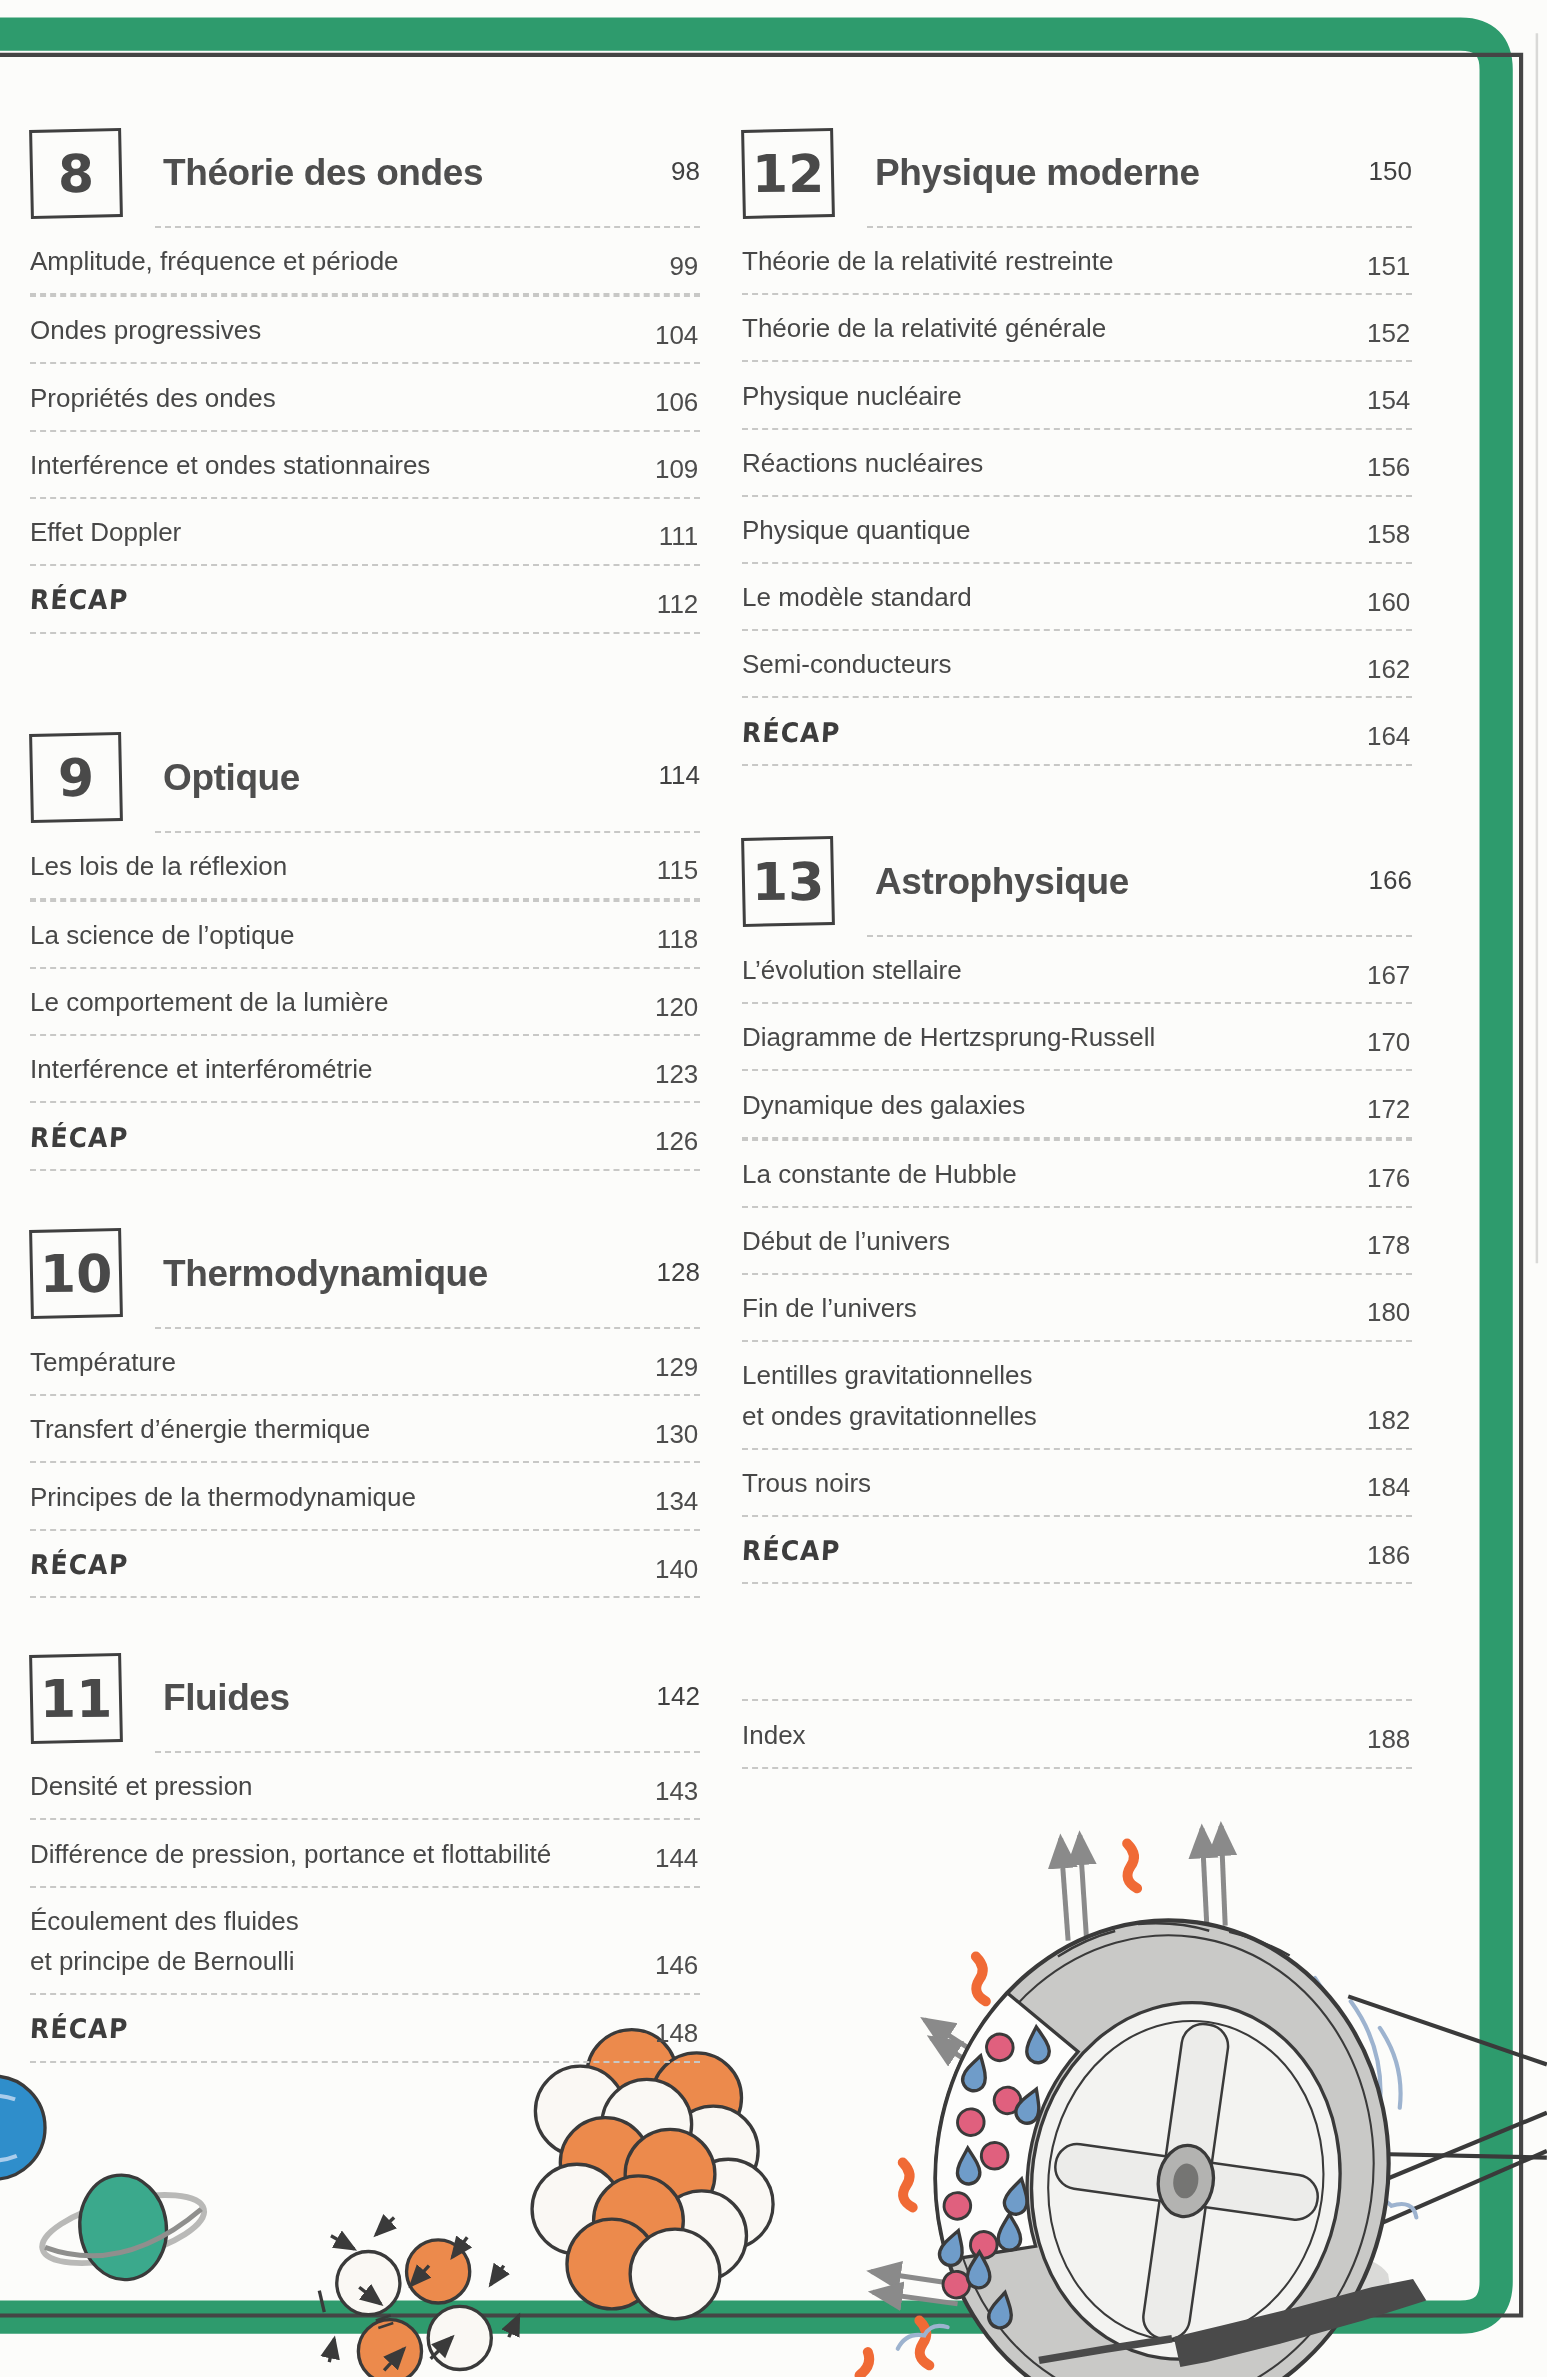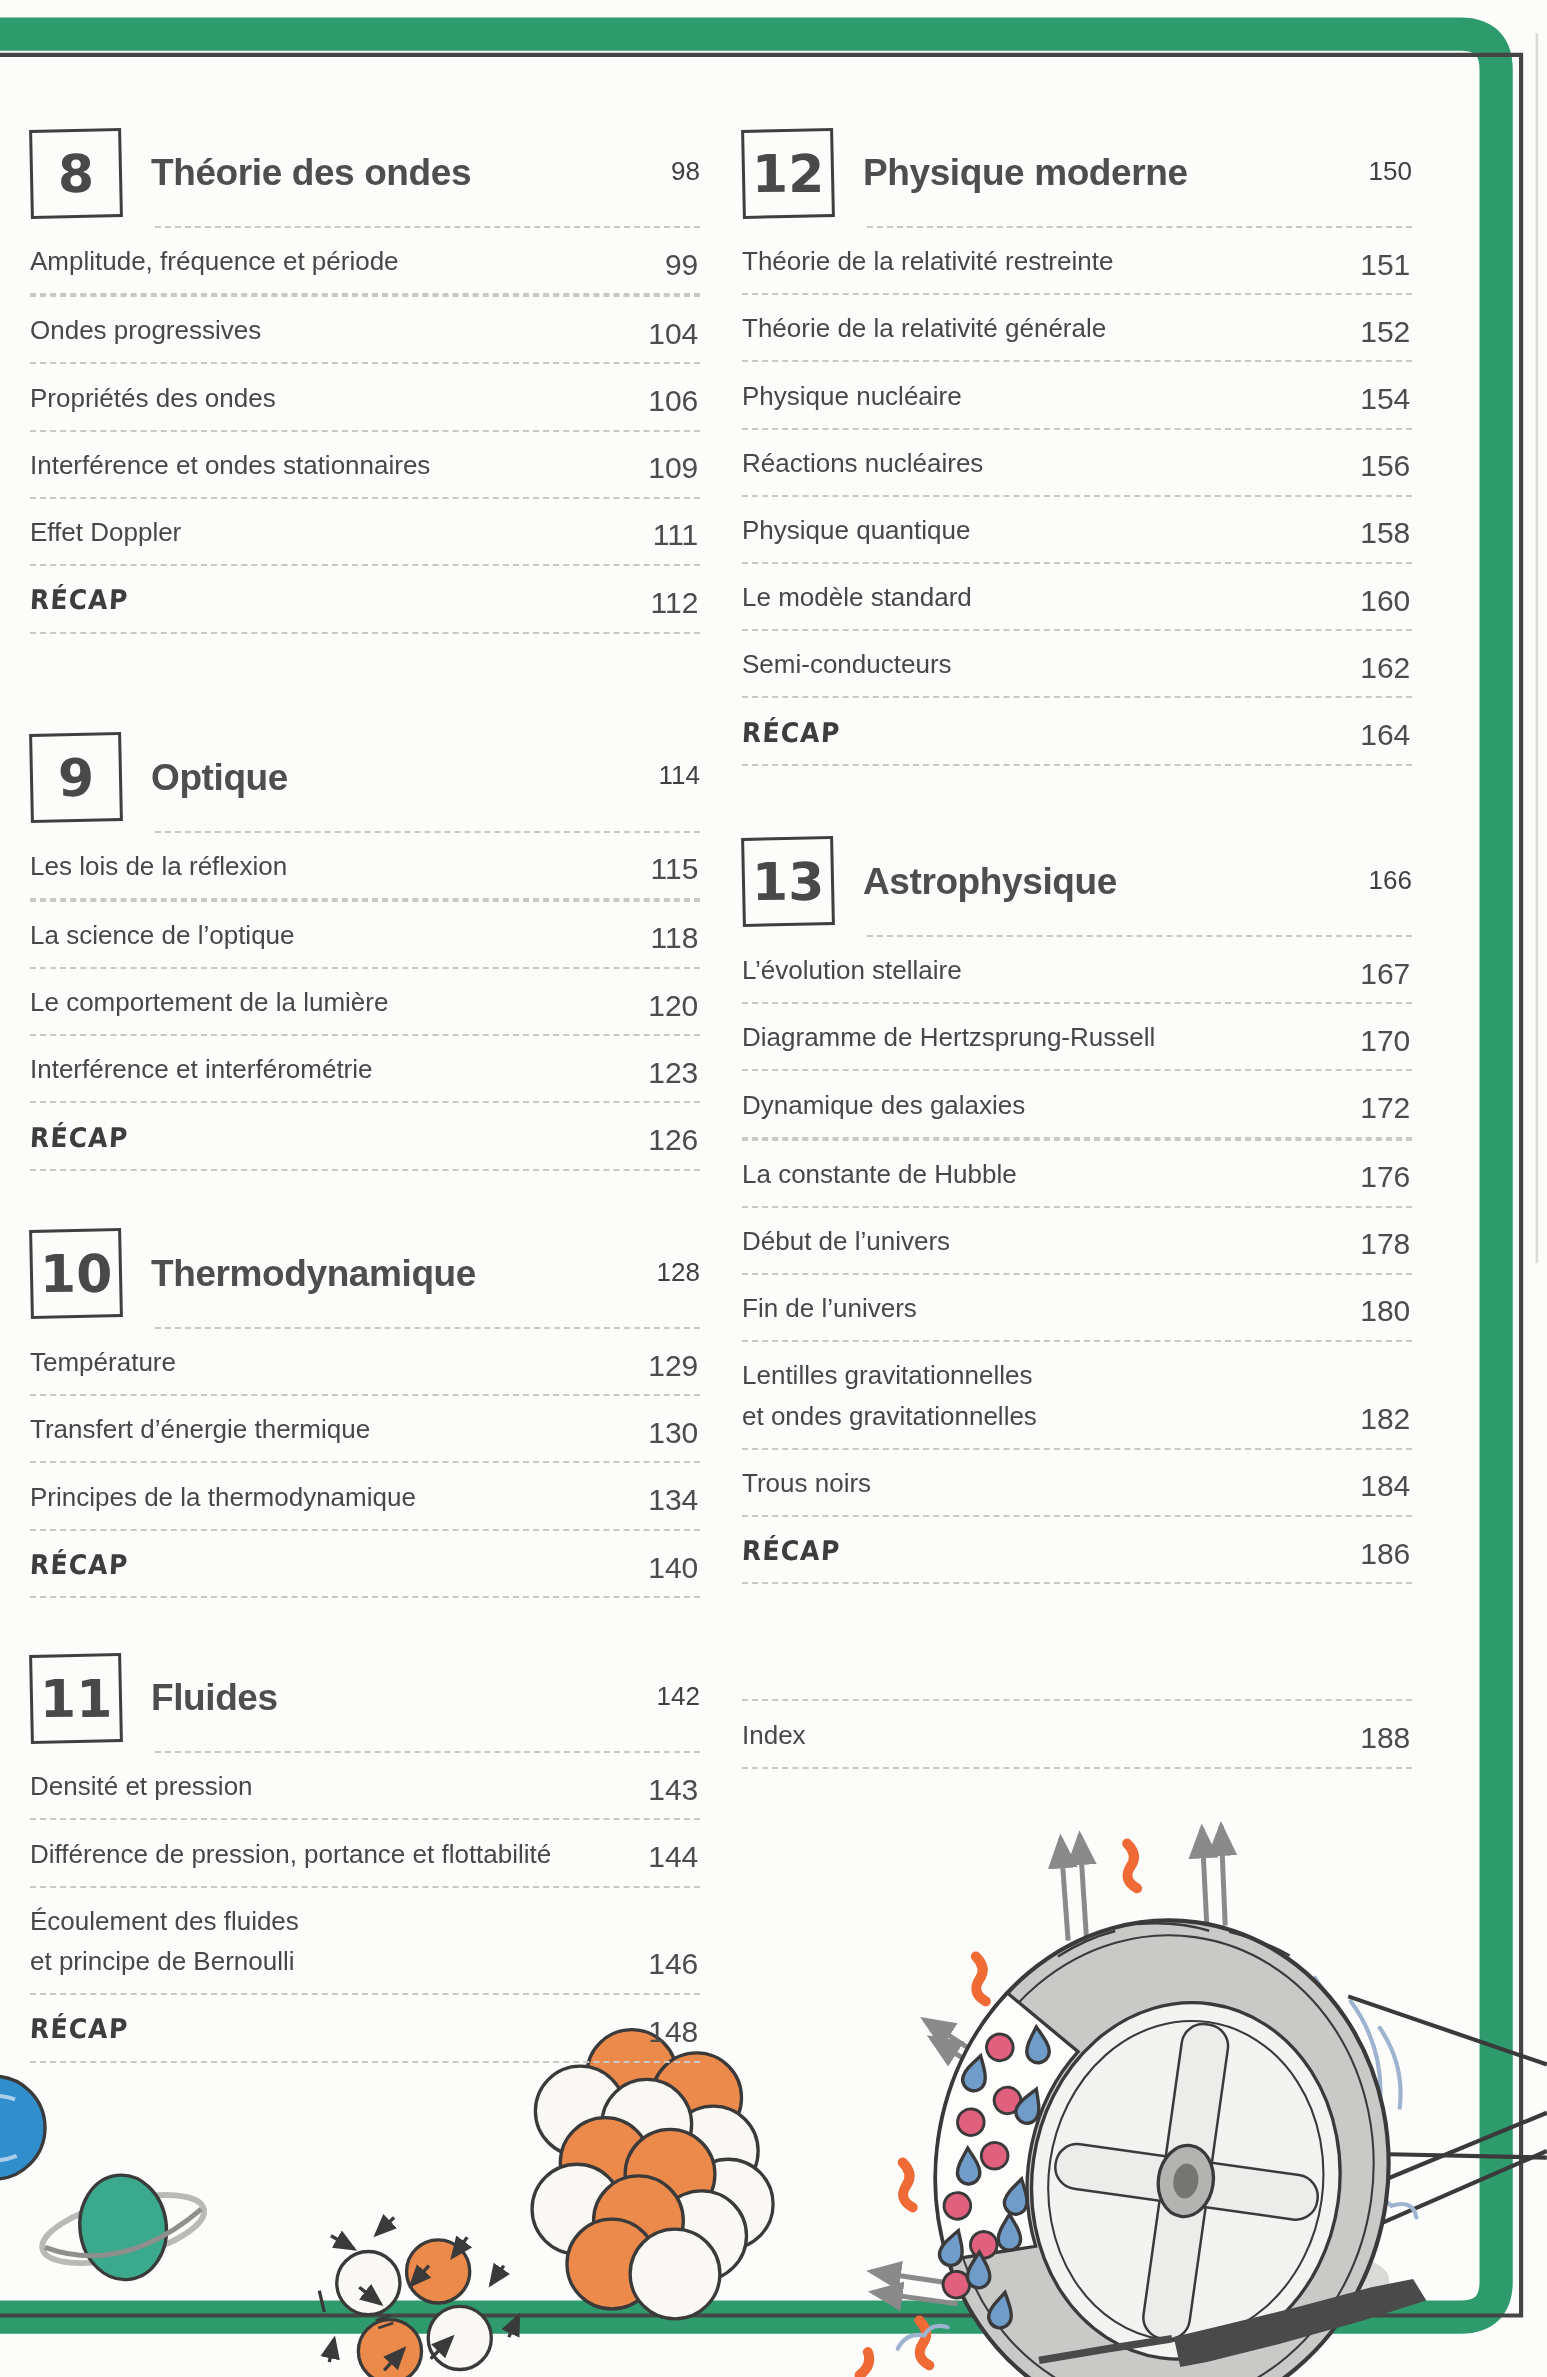--- a/index.html
+++ b/index.html
@@ -18,30 +18,30 @@
   .chapter{display:block;}
   #col-left .chapter:nth-of-type(2){margin-top:96px;}
   #col-left .chapter:nth-of-type(3){margin-top:55px;}
   #col-left .chapter:nth-of-type(4){margin-top:52px;}
   #col-right .chapter:nth-of-type(2){margin-top:68px;}
   .chap-header{display:flex;align-items:center;gap:25px;height:96px;margin-bottom:5px;}
   .chap-box{width:86px;height:83px;border:3.7px solid #3f3f3f;flex:0 0 auto;
     display:flex;align-items:center;justify-content:center;transform:rotate(-1.2deg);
     background:transparent;}
   .chap-box span{font-size:52px;font-weight:700;color:#494949;font-family:"DejaVu Sans",sans-serif;transform:rotate(1deg);}
-  .chap-title{flex:1;margin:4px;font-size:37px;font-weight:700;color:var(--title);letter-spacing:-0.4px;}
+  .chap-title{flex:1;margin:16px;font-size:37px;font-weight:700;color:var(--title);letter-spacing:-0.4px;}
   .chap-page{font-size:26px;color:#404040;padding-bottom:3.3px;}
   .dotline{border-top:2.1px dashed var(--dotted);height:0;}
   .header-dot{margin-left:125px;}
   .entry-row{display:flex;justify-content:space-between;align-items:flex-end;
     padding:13.3px 1.7px 11.6px 0;min-height:34px;gap:16px;}
   .entry-label{font-size:26px;color:var(--text);line-height:1.55;white-space:nowrap;}
   .entry-label.recap span{font-family:"DejaVu Sans",sans-serif;font-size:25px;font-weight:600;
     letter-spacing:1.2px;color:#3d3d3d;display:inline-block;transform:skewX(-3deg) scaleY(1.08);}
-  .entry-page{font-size:30px;color:#4c4c4c;padding-left:10px;}
+  .entry-page{font-size:26px;color:#4c4c4c;padding-left:10px;}
   .index-block{margin-top:115px;}
   
   .ink{stroke:var(--line_dark);}
   .gray-arrow{stroke:#8a8a8a;stroke-width:6;fill:none;}
   .squig{stroke:var(--squiggle_orange);stroke-width:12;stroke-linecap:round;fill:none;}
   .bluesketch{stroke:var(--sketch_blue);stroke-width:5;fill:none;stroke-linecap:round;}
 </style>
 </head>
 <body>
 

